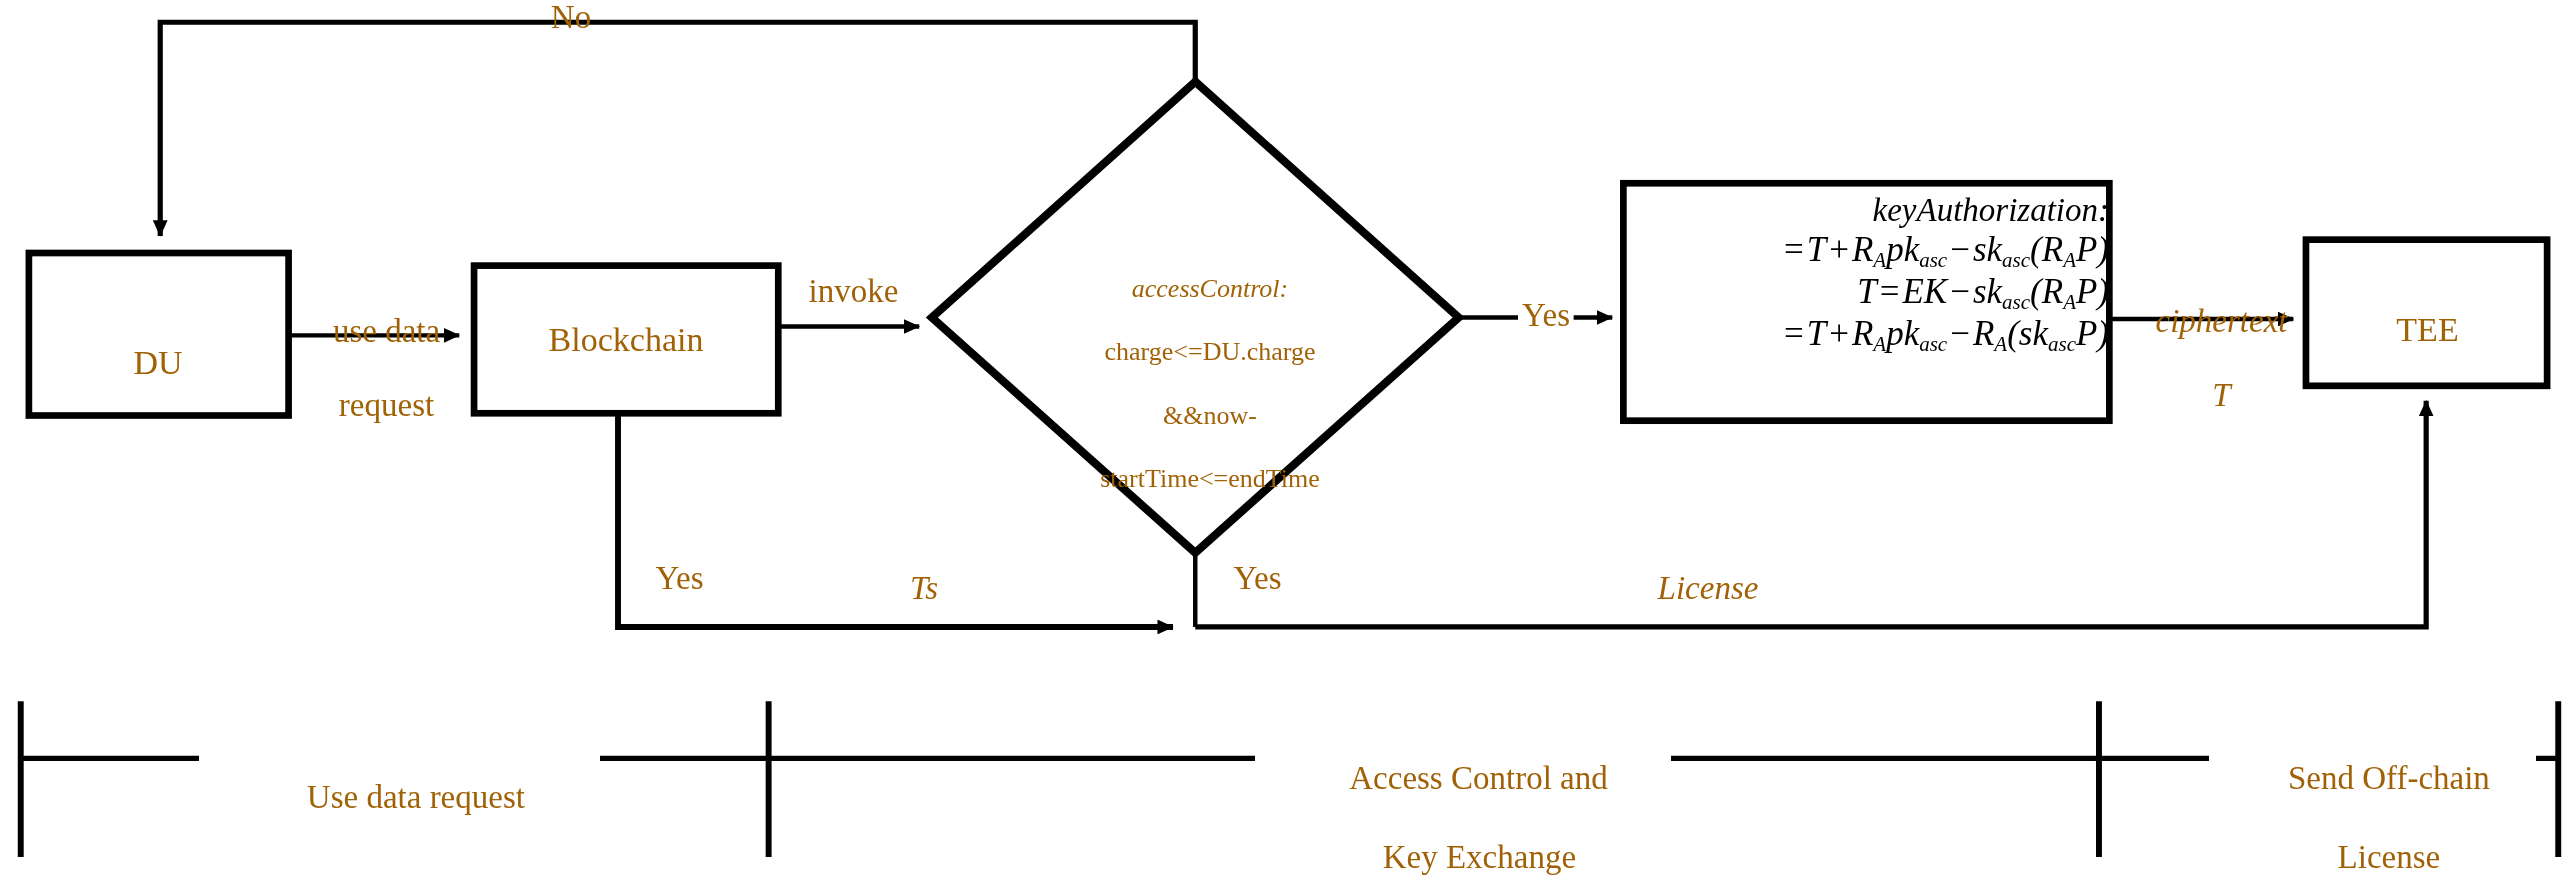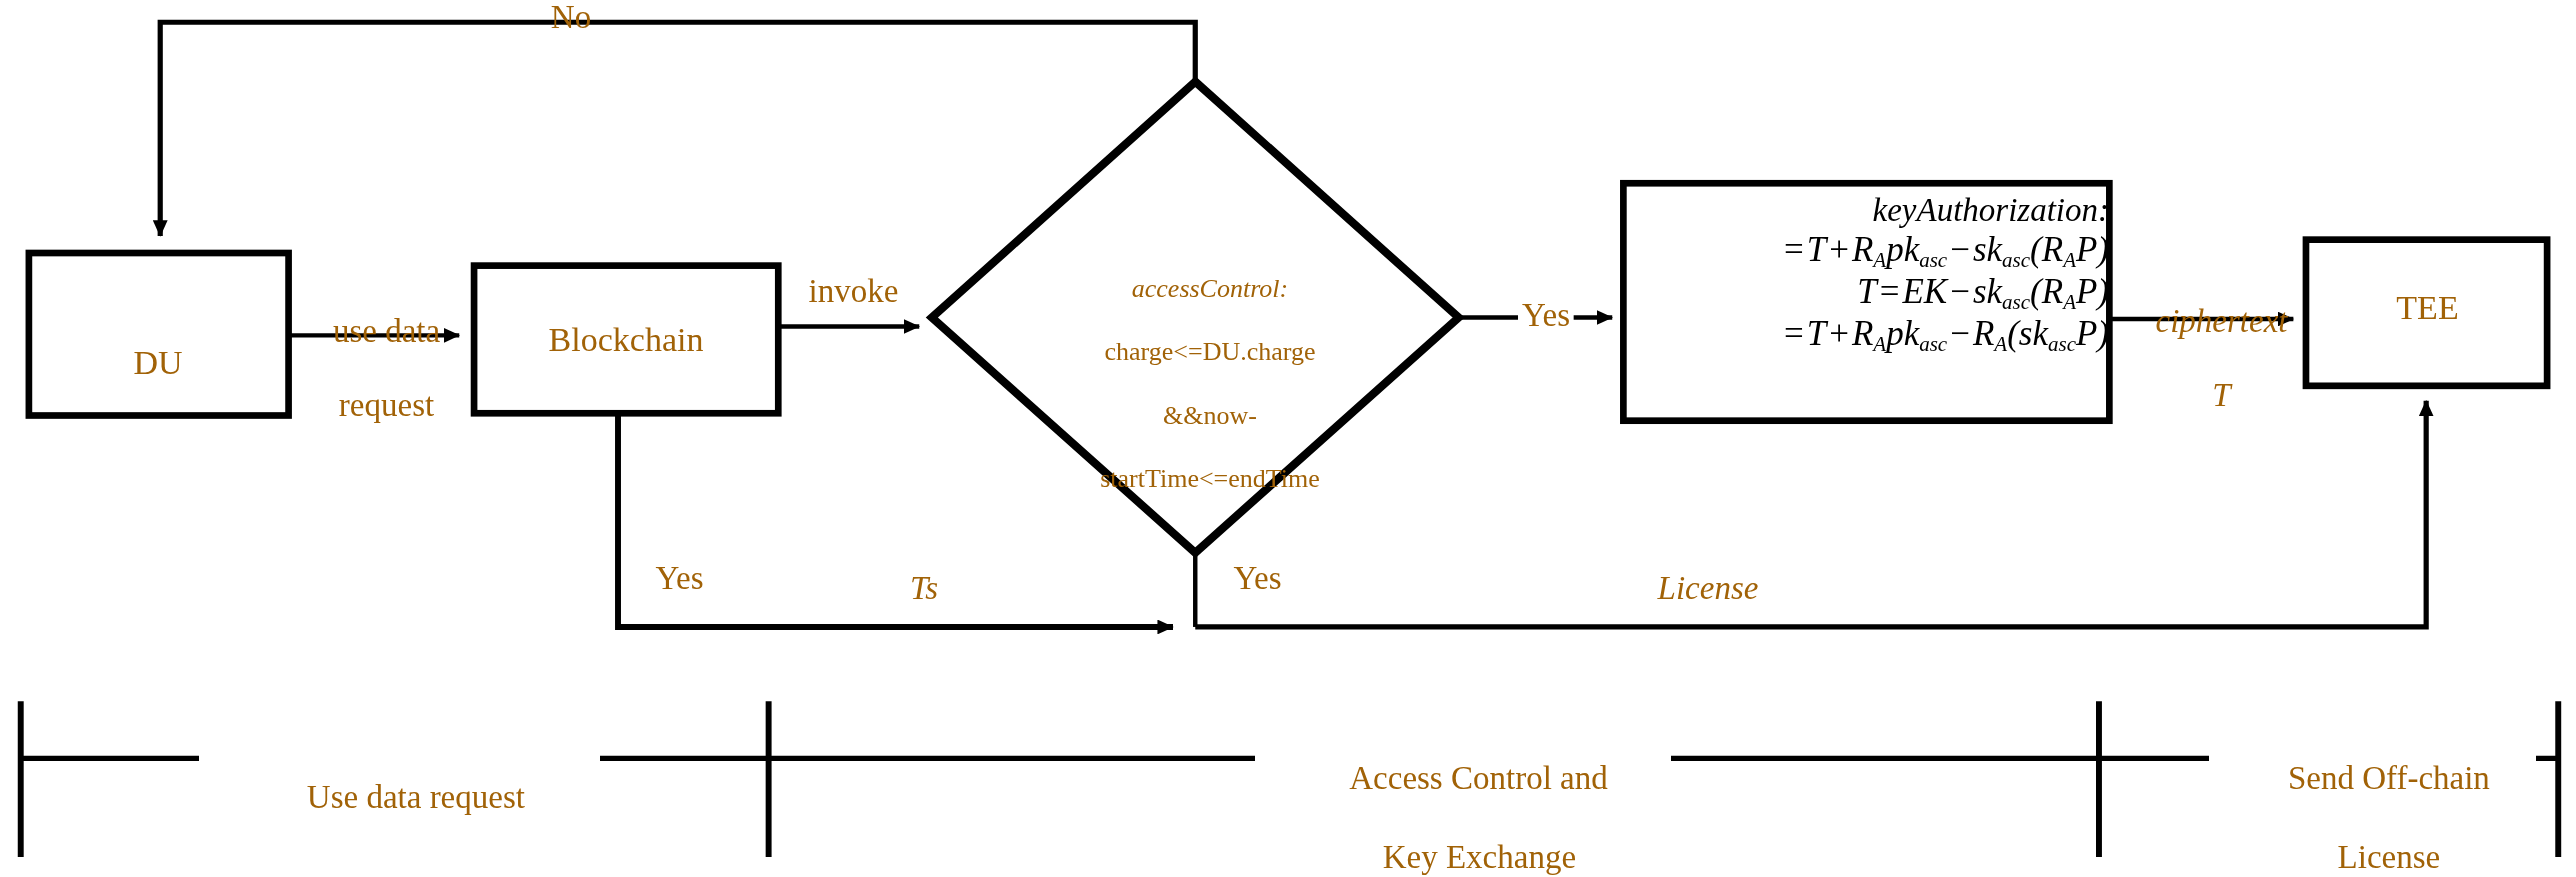--- a/index.html
+++ b/index.html
@@ -136,21 +136,21 @@
 
     <line x1="27" y1="1022" x2="1035" y2="1022" stroke="#000000" stroke-width="7"></line>
     <line x1="1035" y1="1022" x2="2828" y2="1022" stroke="#000000" stroke-width="7"></line>
     <line x1="2828" y1="1022" x2="3447" y2="1022" stroke="#000000" stroke-width="7"></line>
   </svg>
 
   <div class="lbl node-label" style="left:28px; top:316px; width:260px;margin-top:28px;">DU</div>
 
   <div class="lbl node-label" style="left:474px; top:321px; width:304px;">Blockchain</div>
 
-  <div class="lbl node-label" style="left:2307px; top:289px; width:241px;text-align:center;">TEE</div>
+  <div class="lbl node-label" style="left:2307px; top:311px; width:241px;text-align:center;">TEE</div>
 
   <div class="lbl cond-text" style="left:941px; top:241px; width:512px;">
     <span class="cond-title">accessControl:</span><br>
     <span>charge&lt;=DU.charge</span><br>
     <span>&amp;&amp;now-</span><br>
     <span>startTime&lt;=endTime</span>
   </div>
 
   <div class="formula-block" style="left:1641px; top:194px; width:468px;text-align:right;">
     <span class="formula-title">keyAuthorization:</span>

